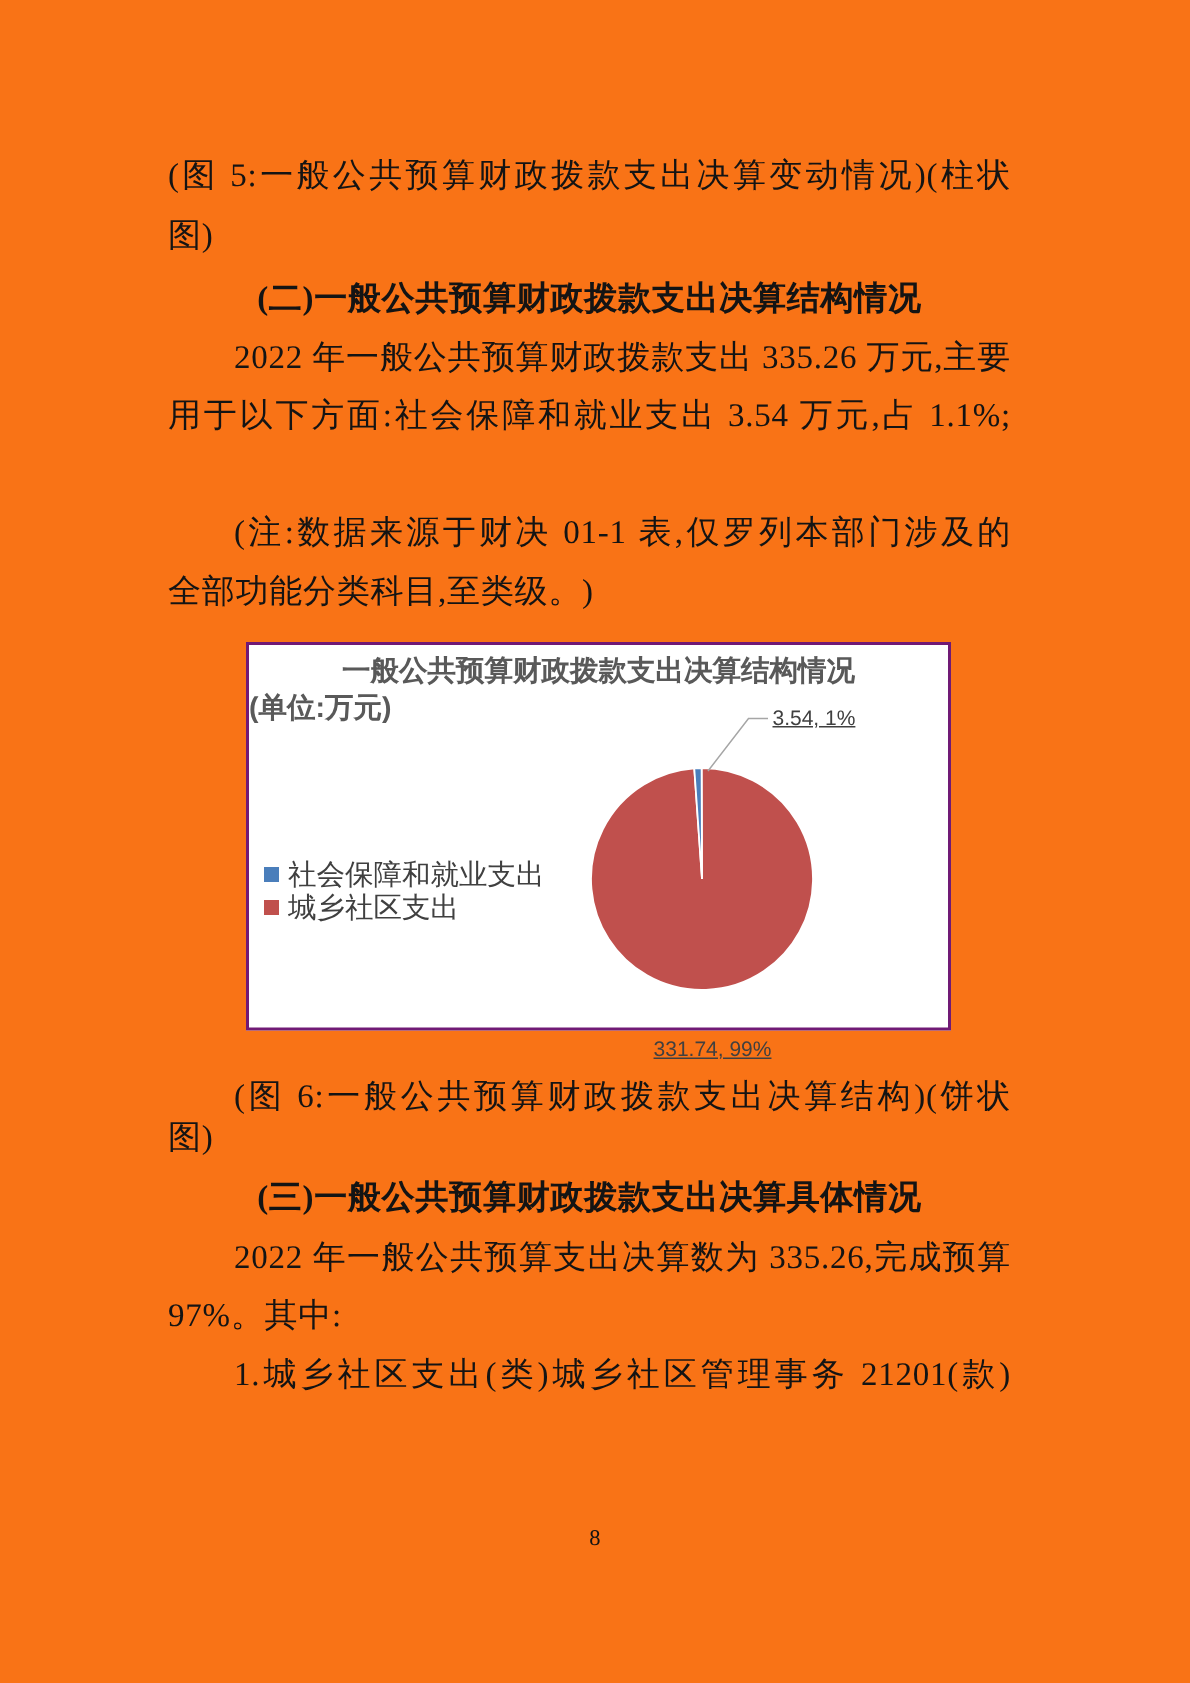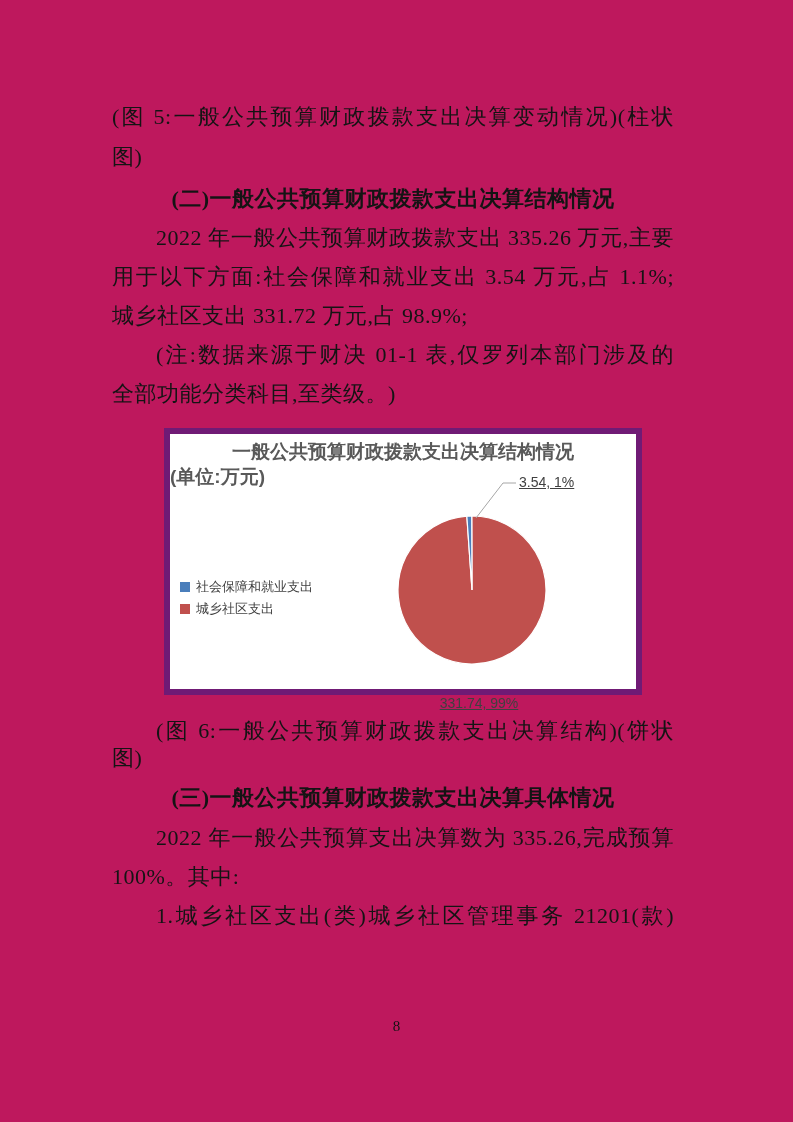--- a/index.html
+++ b/index.html
@@ -1,64 +1,63 @@
 <!DOCTYPE html>
 <html><head>
 <meta charset="utf-8">
 <style>
   html,body{margin:0;padding:0;background:#888;}
   .page{
-    position:relative;width:793px;height:1122px;margin:0 auto;background:#be185d;
+    position:relative;width:793px;height:1122px;margin:0 auto;background:#f97316;
     font-family:"Liberation Serif","DejaVu Serif",serif;color:#141414;overflow:hidden;
   }
   .ln{
     position:absolute;left:112px;width:562px;font-size:22px;line-height:28px;
     letter-spacing:0.5px;
   }
   .st{text-align:justify;text-align-last:justify;}
   .ind{text-indent:44px;}
   .hd{font-weight:bold;text-align:center;text-align-last:center;}
   
   .chart{
     position:absolute;left:164px;top:428px;width:466px;height:255px;
-    background:#fff;border:6px solid #701a75;
+    background:#fff;border:2px solid #701a75;
     font-family:"Liberation Sans","DejaVu Sans",sans-serif;
   }
   .c-title{
     position:absolute;top:5px;left:0;right:0;text-align:center;
     font-size:19px;font-weight:bold;color:#595959;line-height:25px;
   }
   .c-sub{
     position:absolute;top:30px;left:0;right:0;
     font-size:19px;font-weight:bold;color:#595959;line-height:25px;
   }
   .pie-svg{position:absolute;left:0;top:0;}
   .legend{position:absolute;left:10px;top:142px;}
   .leg-row{display:flex;align-items:center;height:22px;}
   .leg-sq{width:10px;height:10px;margin-right:6px;flex:0 0 auto;}
-  .leg-tx{font-size:13px;color:#404040;white-space:nowrap;}
+  .leg-tx{font-size:19px;color:#404040;white-space:nowrap;}
   .dlbl{position:absolute;font-size:14px;color:#404040;white-space:nowrap;text-decoration:underline;}
   .dlbl-1{left:349px;top:40px;}
   .dlbl-2{left:264px;top:229px;width:90px;text-align:center;margin-top:32px;}
   .pagenum{
     position:absolute;left:0;right:0;top:1018px;text-align:center;
     font-size:15px;color:#141414;
   }
 </style>
 </head>
 <body>
 
 <div class="page">
 
   <div class="ln st" style="top:103px">(图 5:一般公共预算财政拨款支出决算变动情况)(柱状</div>
   <div class="ln" style="top:143px">图)</div>
   <div class="ln hd" style="top:185px">(二)一般公共预算财政拨款支出决算结构情况</div>
   <div class="ln st ind" style="top:224px">2022 年一般公共预算财政拨款支出 335.26 万元,主要</div>
   <div class="ln st" style="top:263px">用于以下方面:社会保障和就业支出 3.54 万元,占 1.1%;</div>
-  <div class="ln" style="top:302px">城乡社区支出 331.72 万元,占 98.9%;</div>
   <div class="ln st ind" style="top:341px">(注:数据来源于财决 01-1 表,仅罗列本部门涉及的</div>
   <div class="ln" style="top:380px">全部功能分类科目,至类级。)</div>
 
   <div class="chart">
     <div class="c-title">一般公共预算财政拨款支出决算结构情况</div>
     <div class="c-sub">(单位:万元)</div>
 
     <svg id="pie-svg" class="pie-svg" width="464" height="253" viewBox="0 0 464 253">
         <path d="M302,156 L301.74,82.00 A74,74 0 1 1 296.84,82.18 Z" fill="#C0504D" stroke="#ffffff" stroke-width="1.2"></path>
         <path d="M302,156 L296.84,82.18 A74,74 0 0 1 301.74,82.00 Z" fill="#4A7EBB" stroke="#ffffff" stroke-width="1.2"></path>
@@ -77,17 +76,17 @@
     </div>
 
     <div class="dlbl dlbl-1">3.54, 1%</div>
     <div class="dlbl dlbl-2">331.74, 99%</div>
   </div>
 
   <div class="ln st ind" style="top:717px">(图 6:一般公共预算财政拨款支出决算结构)(饼状</div>
   <div class="ln" style="top:744px">图)</div>
   <div class="ln hd" style="top:784px">(三)一般公共预算财政拨款支出决算具体情况</div>
   <div class="ln st ind" style="top:824px">2022 年一般公共预算支出决算数为 335.26,完成预算</div>
-  <div class="ln" style="top:863px">100%。其中:</div>
+  <div class="ln" style="top:863px">97%。其中:</div>
   <div class="ln st ind" style="top:902px">1.城乡社区支出(类)城乡社区管理事务 21201(款)</div>
 
   <div class="pagenum">8</div>
 </div>
 
 </body></html>

